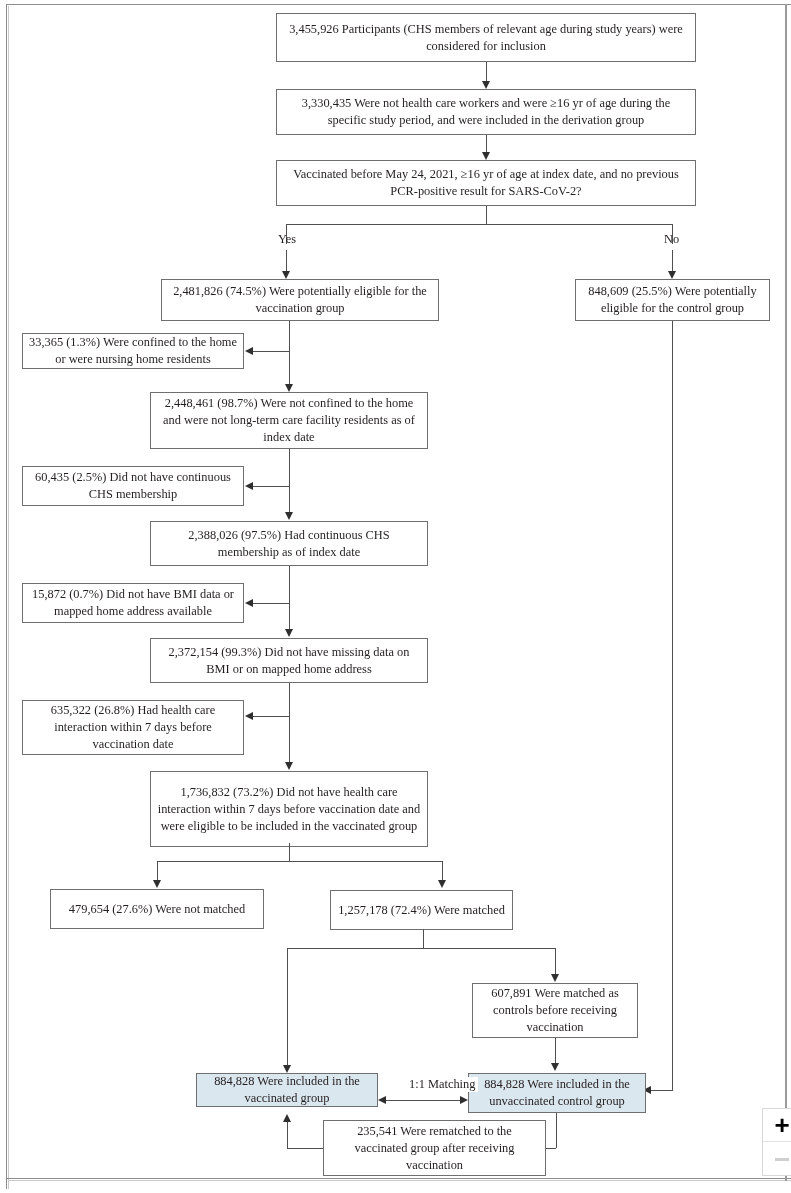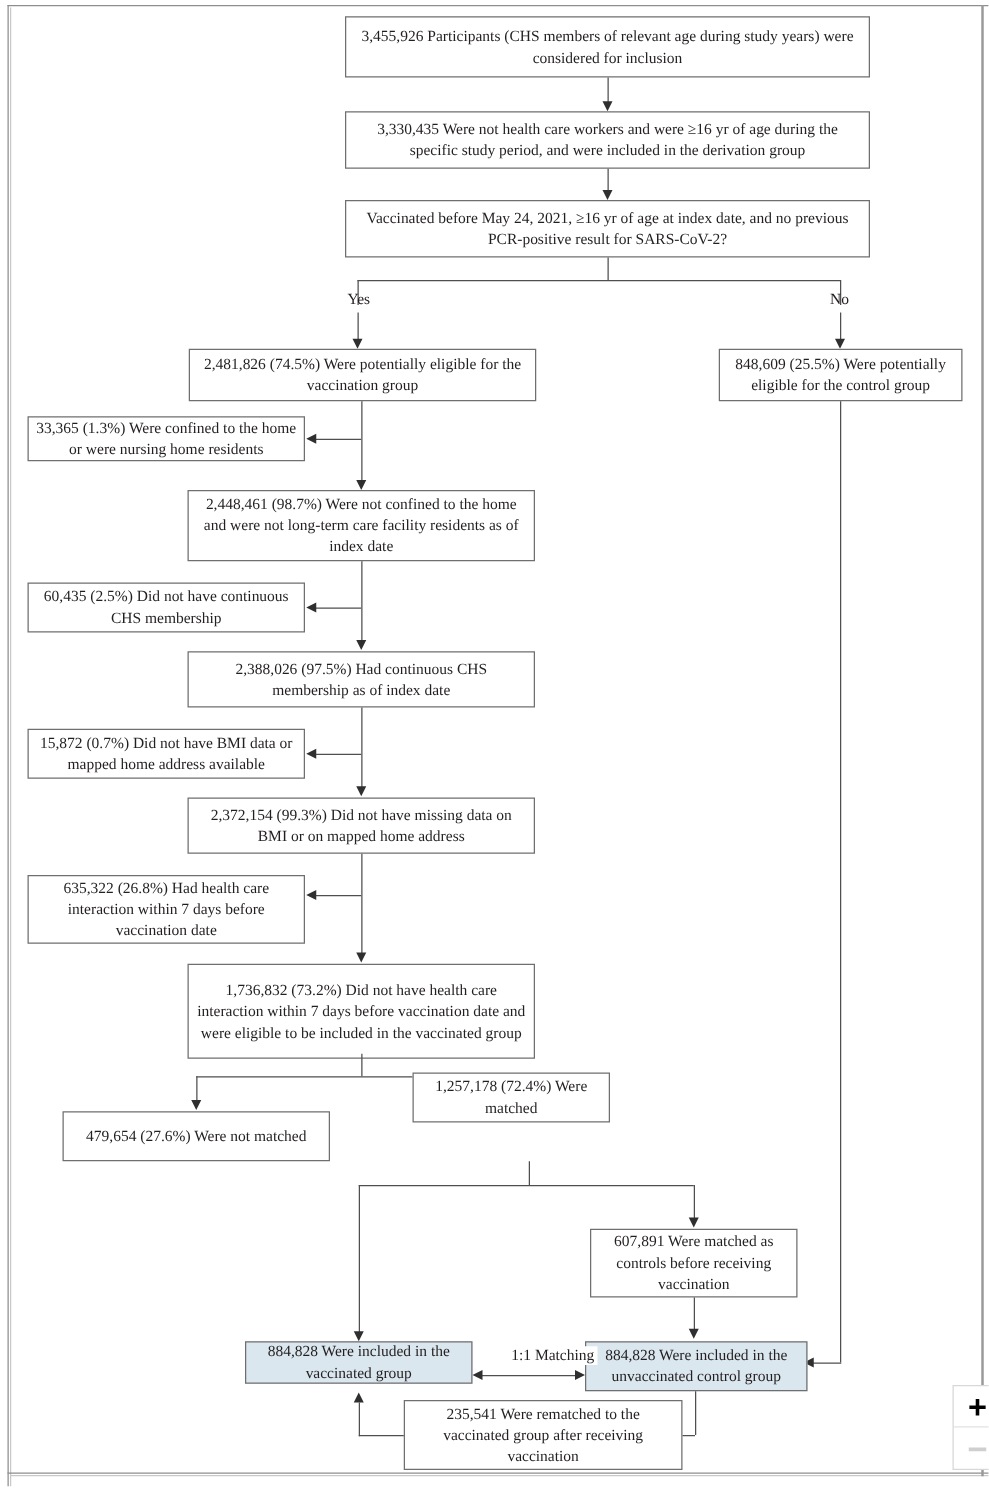--- a/index.html
+++ b/index.html
@@ -124,21 +124,21 @@
     <div class="vl" style="left:672px;top:224px;height:20px;"></div>
 
     <div class="branch-label" style="left:278px;top:232px;">Yes</div>
     <div class="branch-label" style="left:664px;top:232px;">No</div>
 
     <div class="vl" style="left:286px;top:250px;height:24px;"></div>
     <div class="arr arr-down" style="left:281.5px;top:271px;"></div>
     <div class="vl" style="left:672px;top:250px;height:24px;"></div>
     <div class="arr arr-down" style="left:667.5px;top:271px;"></div>
 
-    <div class="box" style="left:151px;top:279px;width:278px;height:42px;">
+    <div class="box" style="left:161px;top:279px;width:278px;height:42px;">
       <span>2,481,826 (74.5%) Were potentially eligible for the vaccination group</span>
     </div>
 
     <div class="box" style="left:575px;top:279px;width:195px;height:42px;">
       <span>848,609 (25.5%) Were potentially eligible for the control group</span>
     </div>
 
     <div class="vl" style="left:672px;top:321px;height:769px;"></div>
     <div class="hl2" style="left:650px;top:1090px;width:23px;"></div>
     <div class="arr arr-left" style="left:643px;top:1085.5px;"></div>
@@ -199,21 +199,21 @@
     <div class="hl2" style="left:157px;top:861px;width:285px;"></div>
     <div class="vl" style="left:157px;top:861px;height:22px;"></div>
     <div class="arr arr-down" style="left:152.5px;top:880px;"></div>
     <div class="vl" style="left:442px;top:861px;height:22px;"></div>
     <div class="arr arr-down" style="left:437.5px;top:880px;"></div>
 
     <div class="box" style="left:50px;top:889px;width:214px;height:40px;">
       <span>479,654 (27.6%) Were not matched</span>
     </div>
 
-    <div class="box" style="left:330px;top:858px;width:158px;height:40px;">
+    <div class="box" style="left:330px;top:890px;width:183px;height:40px;">
       <span>1,257,178 (72.4%) Were matched</span>
     </div>
 
     <div class="vl" style="left:423px;top:929px;height:19px;"></div>
     <div class="hl2" style="left:287px;top:948px;width:268px;"></div>
     <div class="vl" style="left:287px;top:948px;height:122px;"></div>
     <div class="arr arr-down" style="left:282.5px;top:1065px;"></div>
     <div class="vl" style="left:555px;top:948px;height:29px;"></div>
     <div class="arr arr-down" style="left:550.5px;top:974px;"></div>
 

